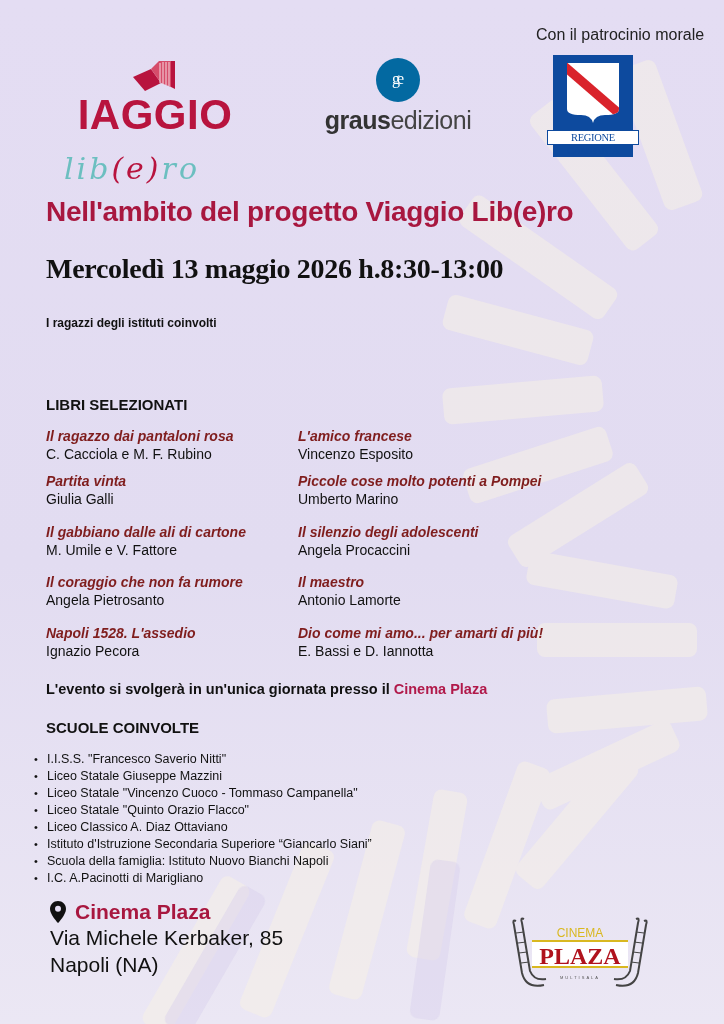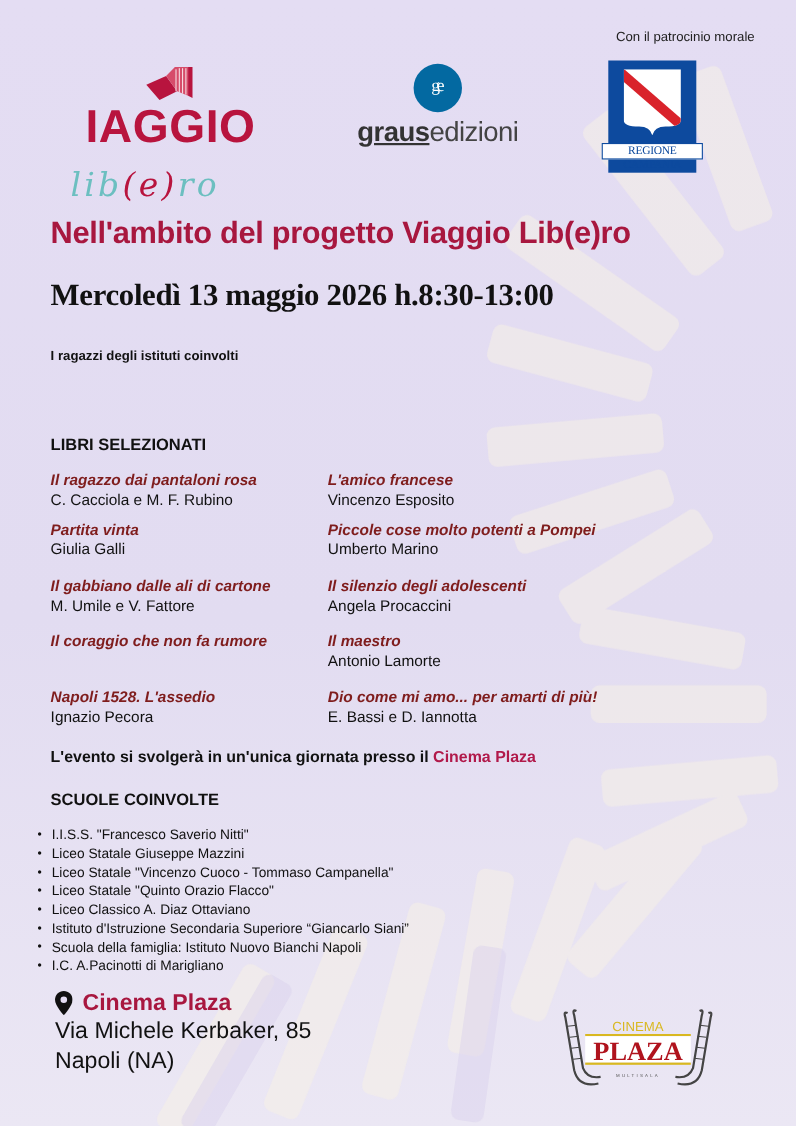--- a/index.html
+++ b/index.html
@@ -33,24 +33,24 @@
     }
     .libero-word .paren { color: #b8143e; }
 
     .logo-graus { position: absolute; left: 318px; top: 58px; width: 160px; height: 80px; text-align: center; }
     .graus-circle {
       width: 44px; height: 44px; border-radius: 50%; background: #0369a1;
       margin: 0 auto; color: #fff; font-size: 16px; line-height: 42px;
       font-family: Liberation Serif, serif; letter-spacing: -3px; padding-right: 3px;
     }
     .graus-text { font-size: 25px; color: #333; margin-top: 4px; letter-spacing: -0.5px; }
-    .graus-text b { font-weight: 700; text-decoration: underline; }
+    .graus-text b { font-weight: 700; }
     .graus-text span { font-weight: 300; color: #444; }
 
-    .patrocinio-label { position: absolute; left: 560px; top: 26px; font-size: 12px; color: #222; text-align: right; }
+    .patrocinio-label { position: absolute; left: 536px; top: 26px; font-size: 16px; color: #222; text-align: right; }
     .logo-regione {
       position: absolute; left: 553px; top: 55px; width: 80px; height: 102px;
       background: #0d4a9e;
     }
     .shield { position: absolute; left: 14px; top: 8px; width: 52px; height: 60px; }
     .regione-band {
       position: absolute; left: -6px; top: 75px; width: 92px; height: 15px;
       background: #fff; border: 1px solid #0d4a9e;
       color: #0d4a9e; font-family: "Liberation Serif", serif; font-size: 10.5px;
       text-align: center; line-height: 13px; letter-spacing: -0.3px;
@@ -195,20 +195,21 @@
     <div class="book" style="left:0;top:96px">
       <div class="book-title">Il gabbiano dalle ali di cartone</div>
       <div class="book-author">M. Umile e V. Fattore</div>
     </div>
     <div class="book" style="left:252px;top:96px">
       <div class="book-title">Il silenzio degli adolescenti</div>
       <div class="book-author">Angela Procaccini</div>
     </div>
     <div class="book" style="left:0;top:146px">
       <div class="book-title">Il coraggio che non fa rumore</div>
+      <div class="book-author">Angela Pietrosanto</div>
     </div>
     <div class="book" style="left:252px;top:146px">
       <div class="book-title">Il maestro</div>
       <div class="book-author">Antonio Lamorte</div>
     </div>
     <div class="book" style="left:0;top:197px">
       <div class="book-title">Napoli 1528. L'assedio</div>
       <div class="book-author">Ignazio Pecora</div>
     </div>
     <div class="book" style="left:252px;top:197px">

